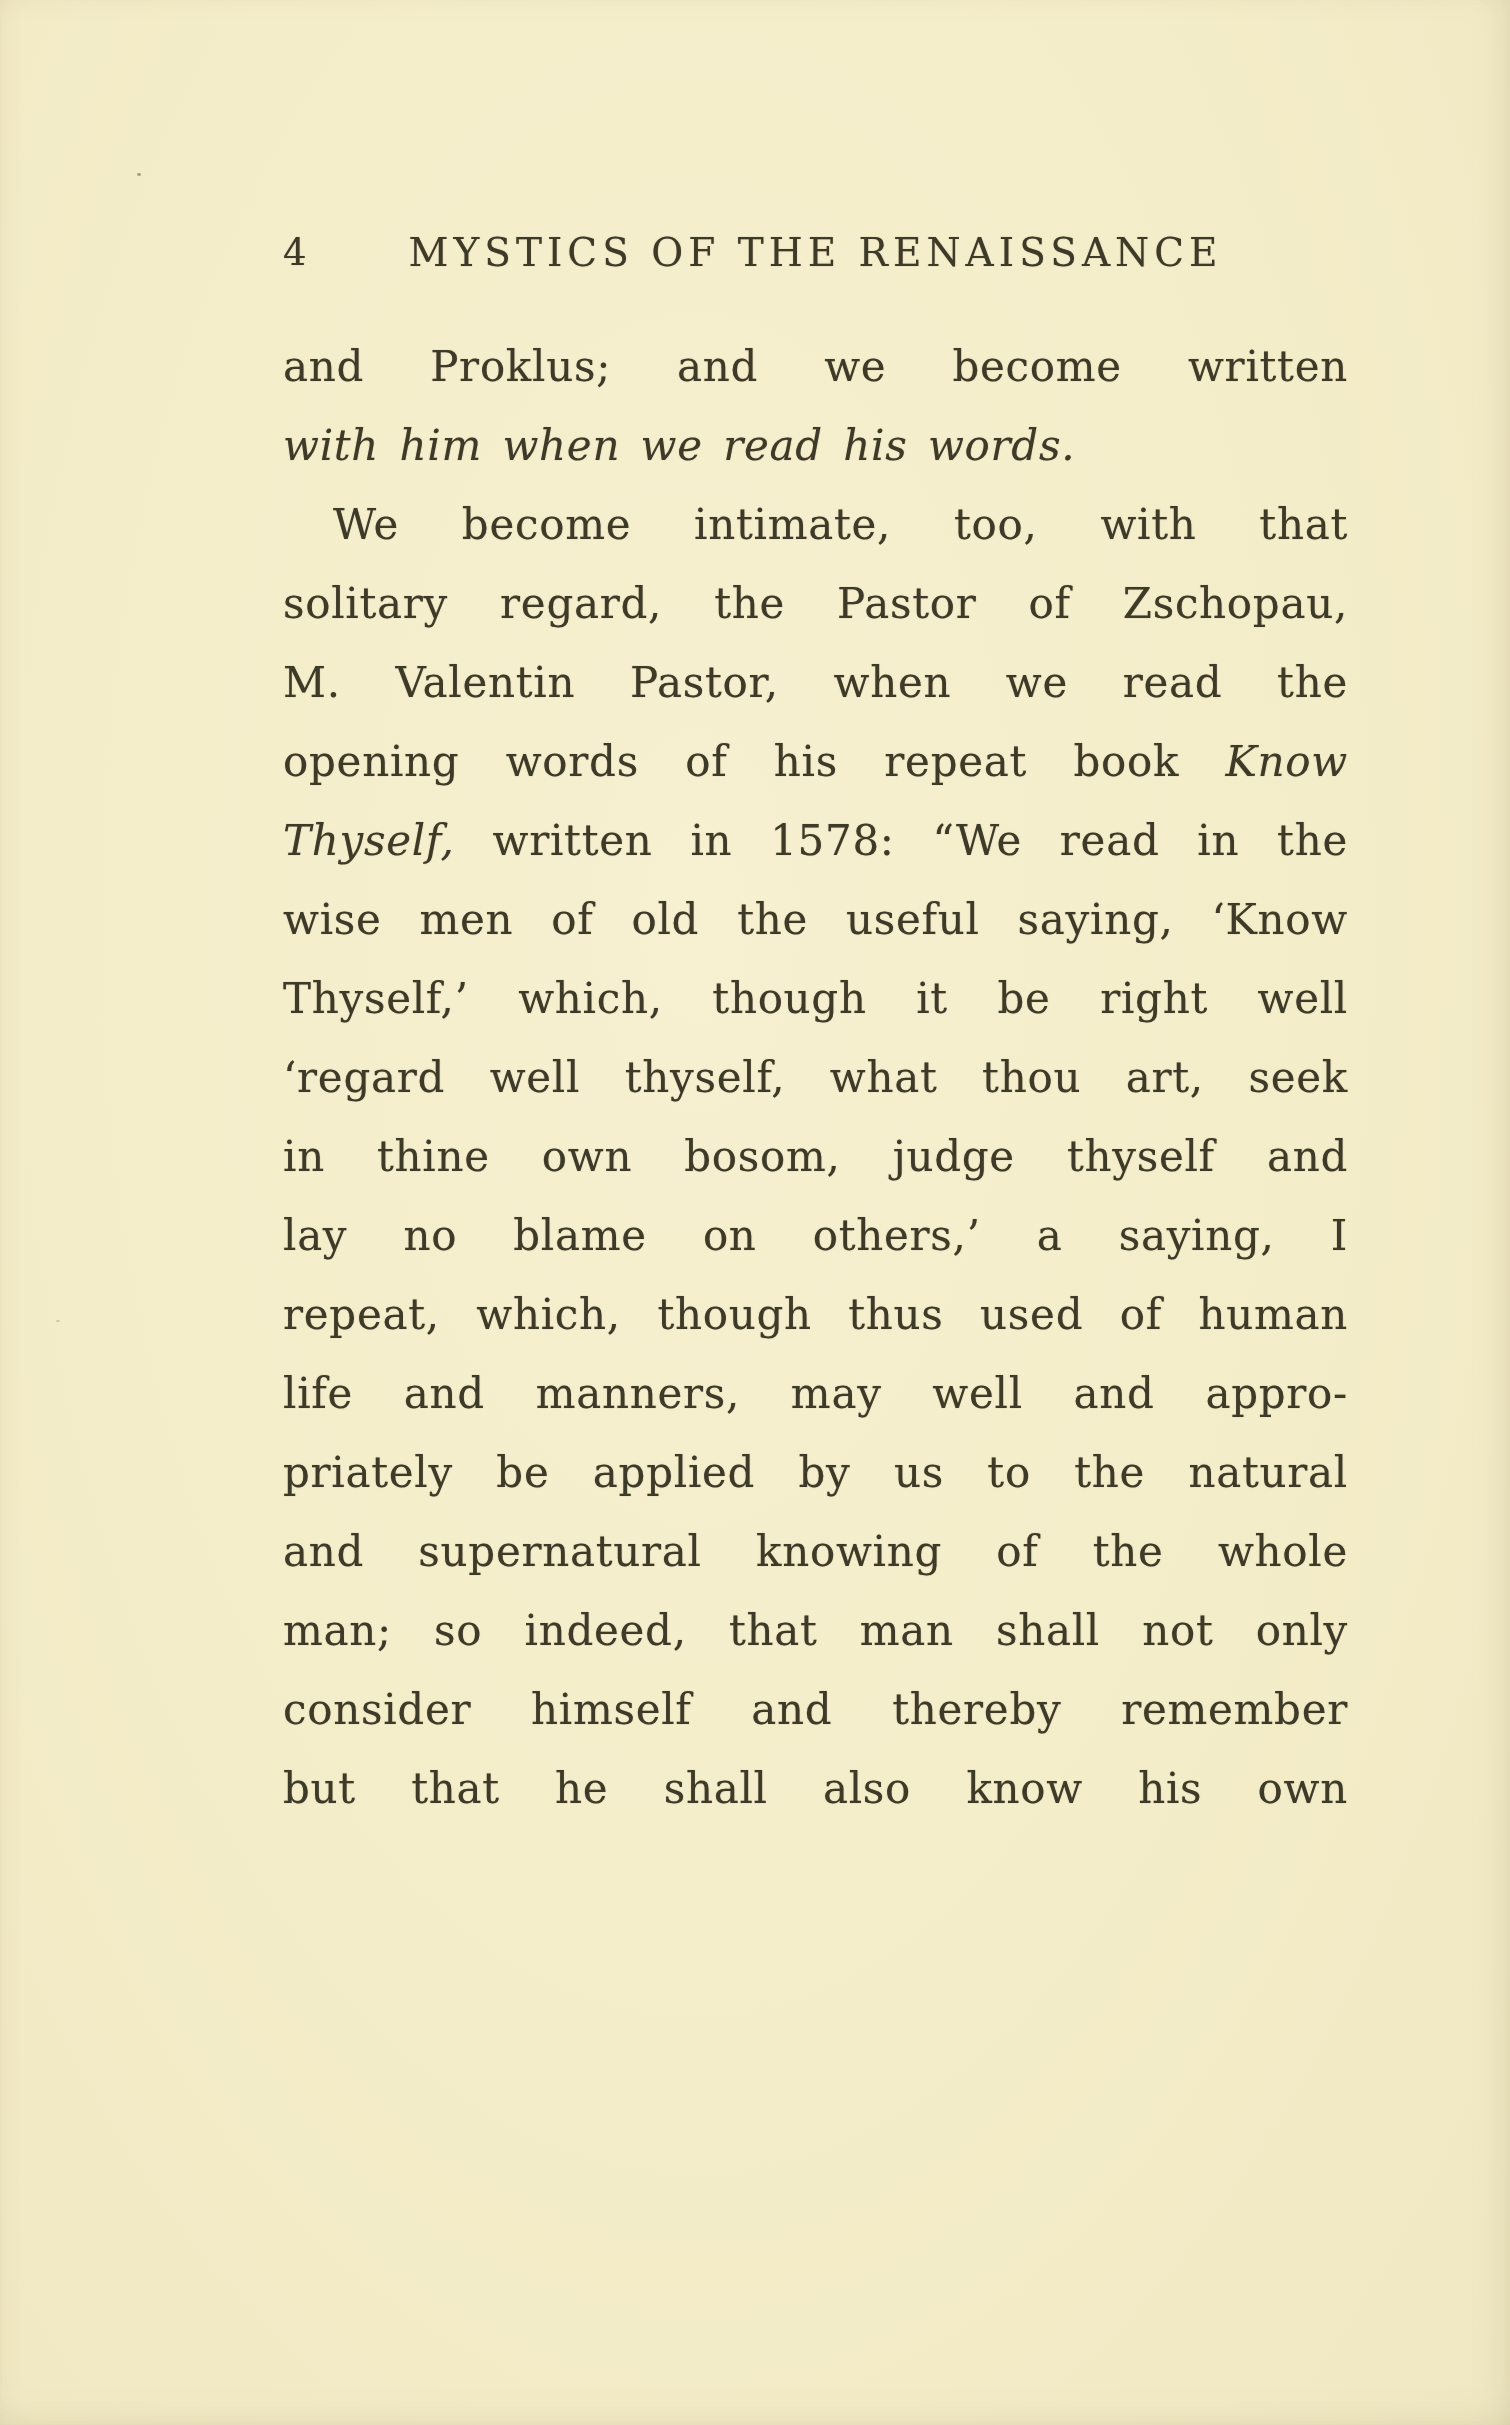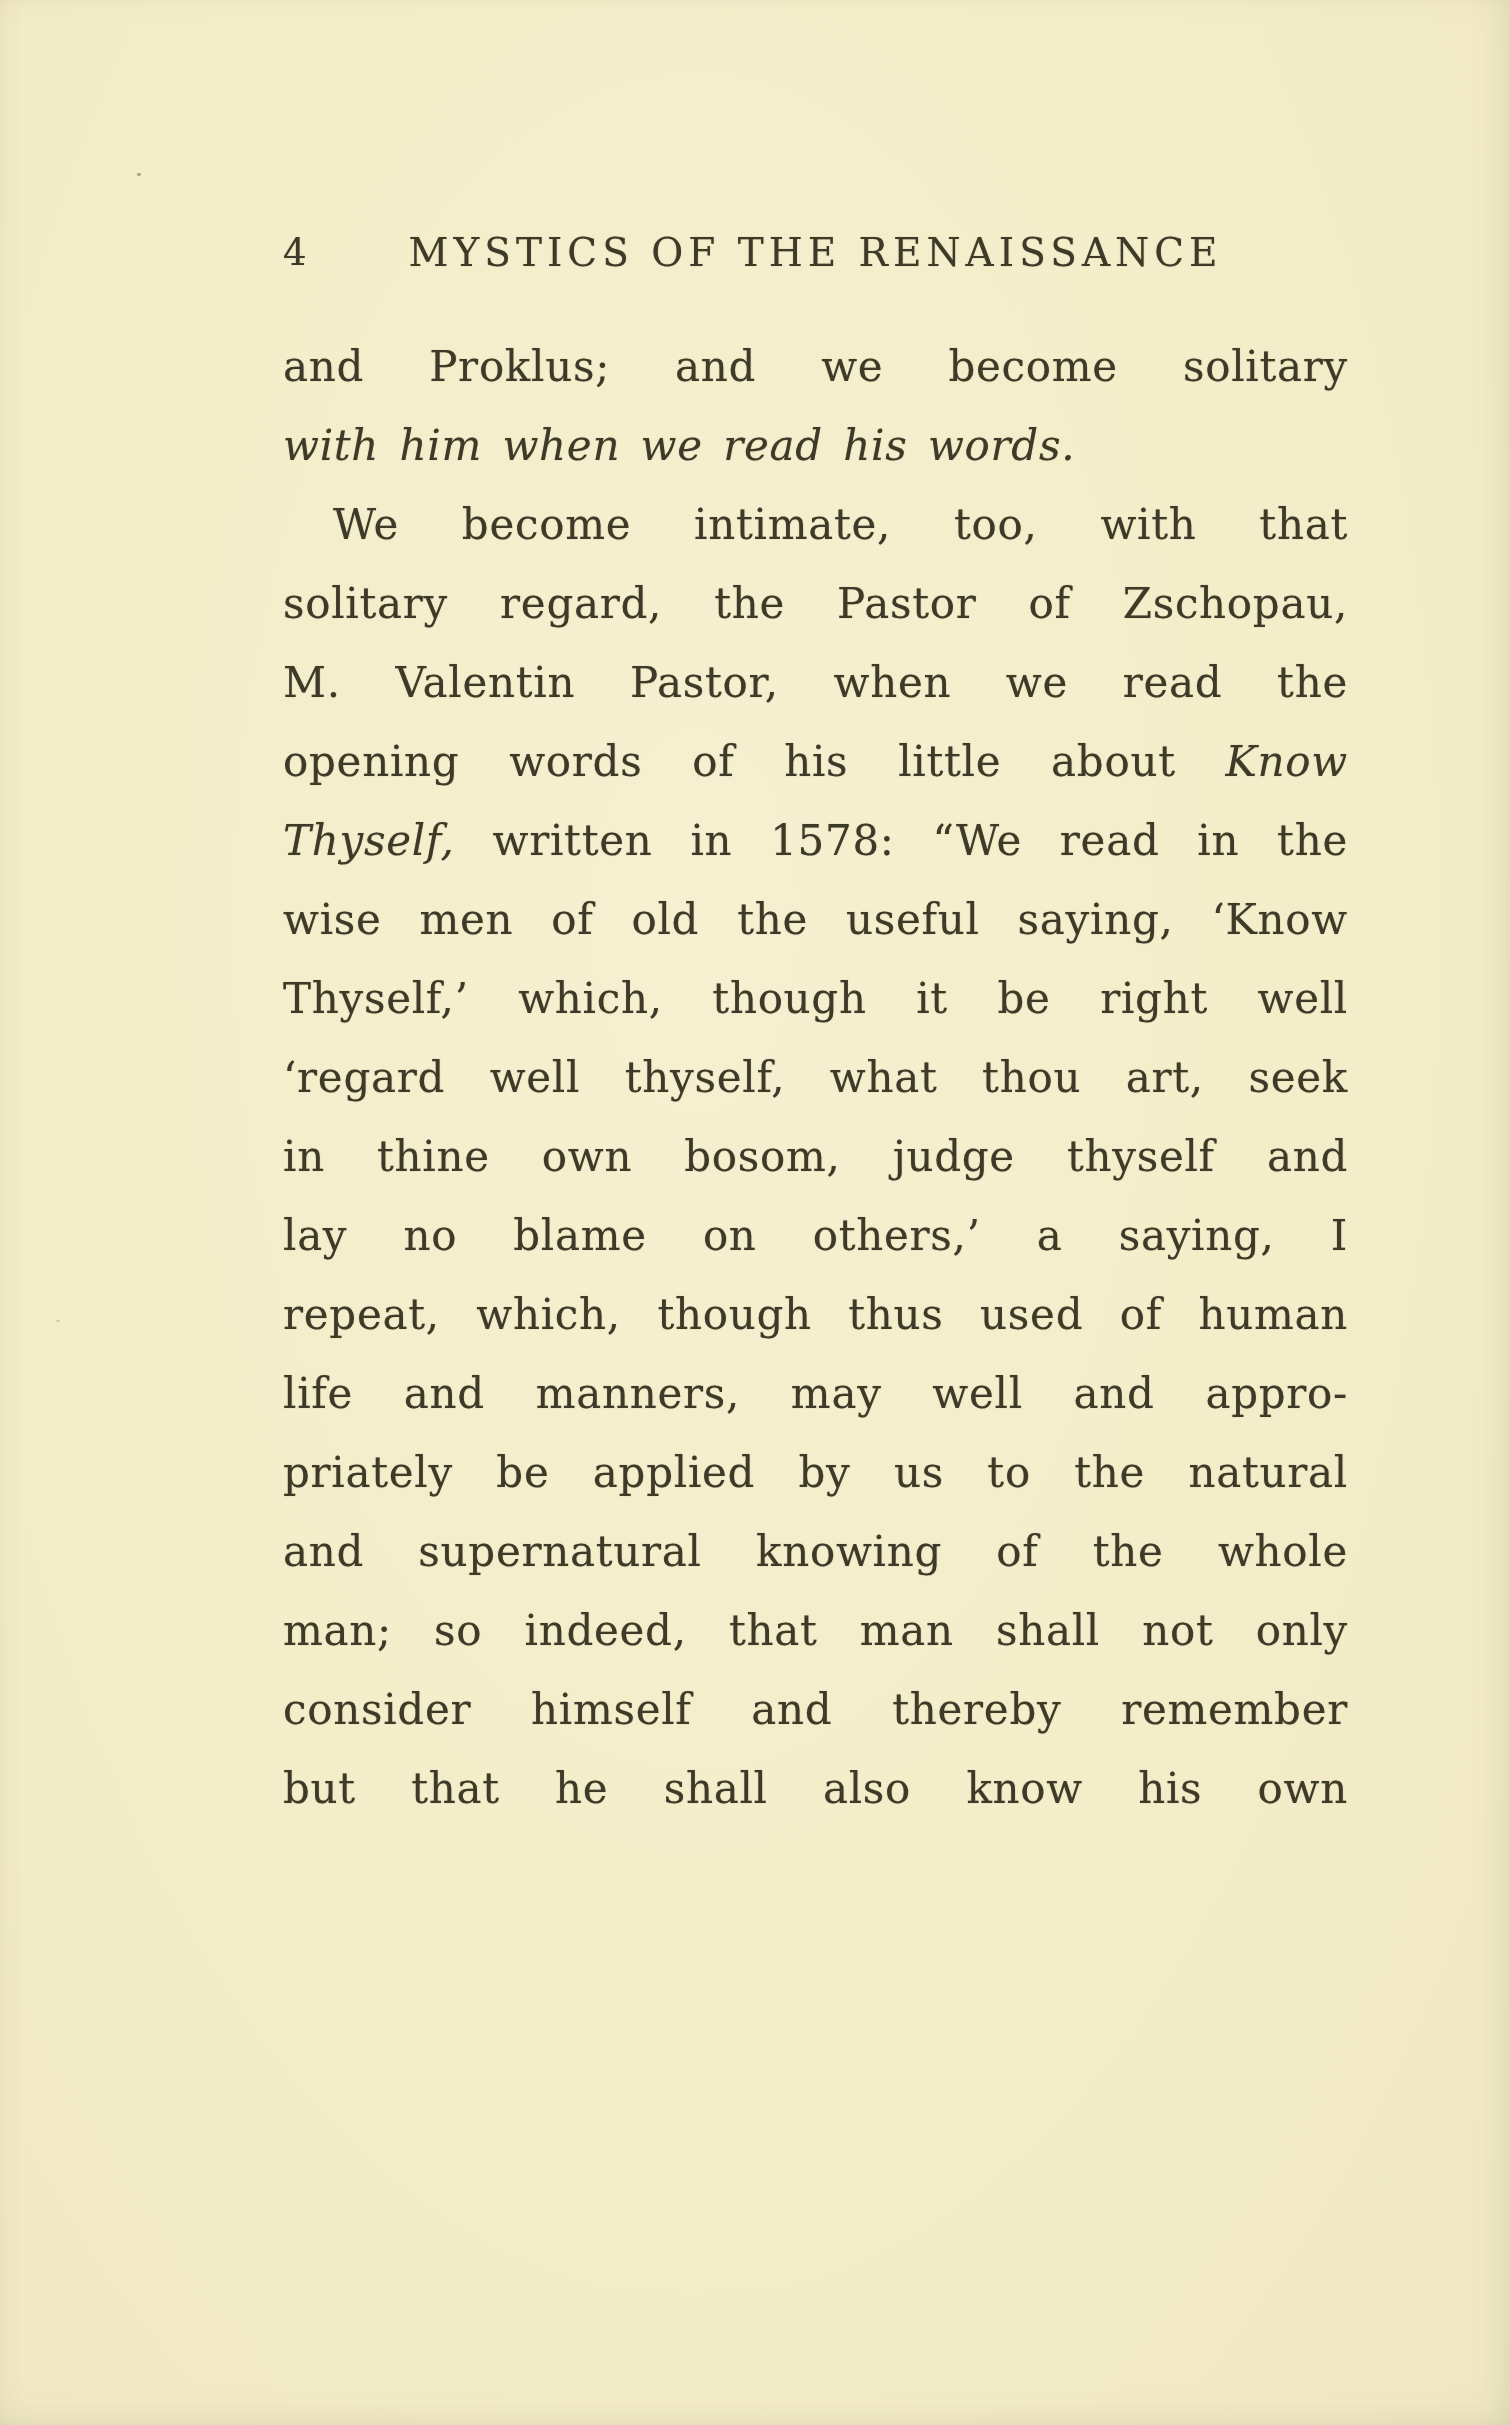--- a/index.html
+++ b/index.html
@@ -83,26 +83,26 @@
 <div class="page">
   <div class="speck speck-1"></div>
   <div class="speck speck-2"></div>
 
   <div class="running-header">
     <span class="folio">4</span>
     <span>MYSTICS OF THE RENAISSANCE</span>
   </div>
 
   <div class="body-text">
-      <div class="line"><span>and Proklus; and we become solitary</span></div>
+      <div class="line"><span>and Proklus; and we become written</span></div>
       <div class="line no-just"><span>with him when we read his words.</span></div>
       <div class="line indent"><span>We become intimate, too, with that</span></div>
       <div class="line"><span>solitary regard, the Pastor of Zschopau,</span></div>
       <div class="line"><span>M. Valentin Pastor, when we read the</span></div>
-      <div class="line"><span>opening words of his little about </span><span class="it">Know</span></div>
+      <div class="line"><span>opening words of his repeat book </span><span class="it">Know</span></div>
       <div class="line"><span class="it">Thyself,</span><span> written in 1578: “We read in the</span></div>
       <div class="line"><span>wise men of old the useful saying, ‘Know</span></div>
       <div class="line"><span>Thyself,’ which, though it be right well</span></div>
       <div class="line"><span>‘regard well thyself, what thou art, seek</span></div>
       <div class="line"><span>in thine own bosom, judge thyself and</span></div>
       <div class="line"><span>lay no blame on others,’ a saying, I</span></div>
       <div class="line"><span>repeat, which, though thus used of human</span></div>
       <div class="line"><span>life and manners, may well and appro-</span></div>
       <div class="line"><span>priately be applied by us to the natural</span></div>
       <div class="line"><span>and supernatural knowing of the whole</span></div>

